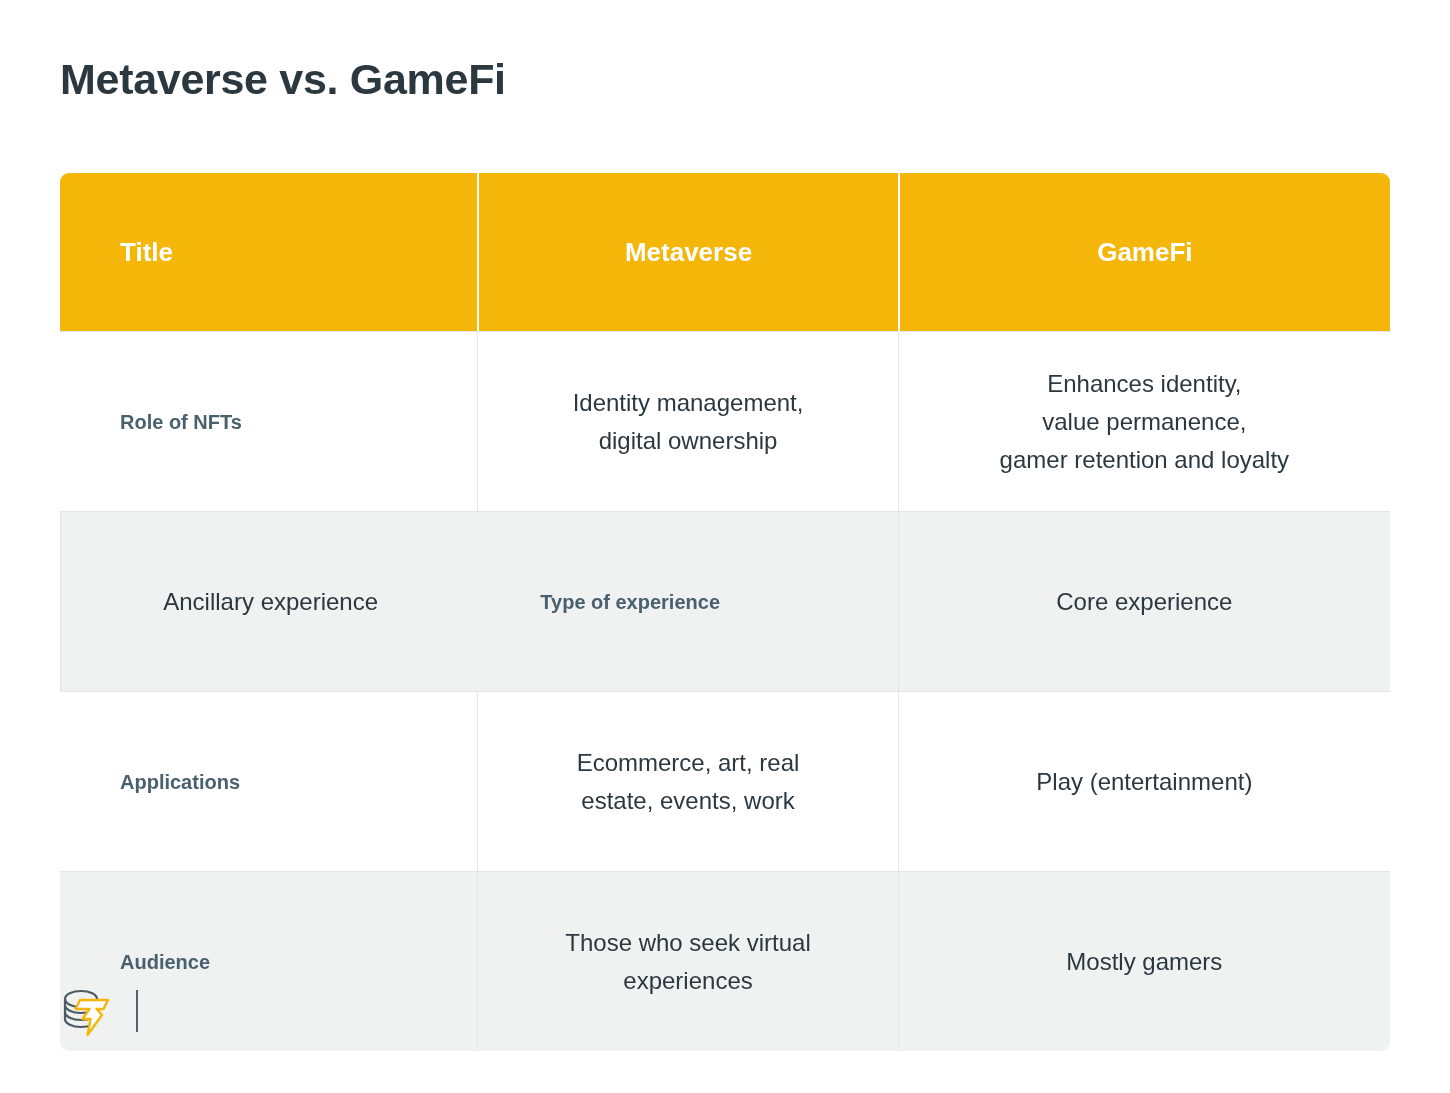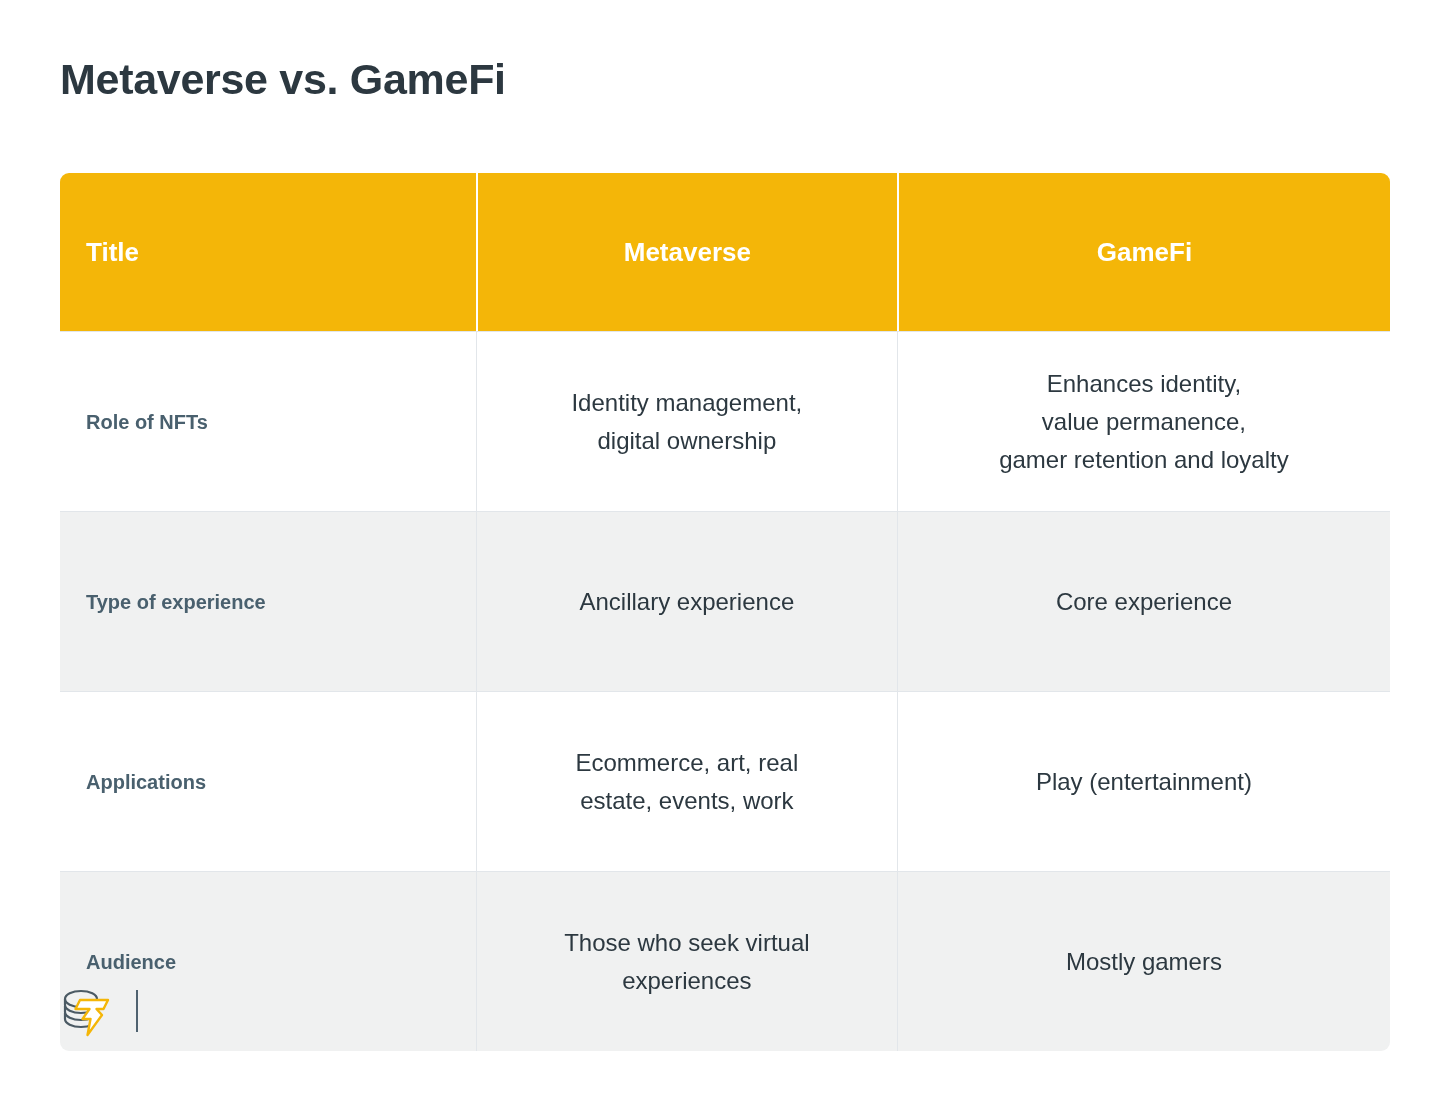--- a/index.html
+++ b/index.html
@@ -52,21 +52,21 @@
     box-sizing: border-box;
   }
 
   .cell {
     box-sizing: border-box;
     display: flex;
     align-items: center;
     padding: 10px 18px;
   }
 
-  .col-title   { width: 441px; justify-content: flex-start; padding-left: 26px; }
+  .col-title   { width: 441px; justify-content: flex-start; padding-left: 60px; }
   .col-meta    { width: 447px; justify-content: center; }
   .col-gamefi  { width: 524px; justify-content: center; }
 
   
   .row-head {
     background: #F4B608;
     height: 158px;
   }
   .row-head .cell {
     color: #ffffff;
@@ -164,25 +164,25 @@
 digital ownership</span>
       </div>
       <div class="cell col-gamefi">
         <span class="value-text">Enhances identity,
 value permanence,
 gamer retention and loyalty</span>
       </div>
     </div>
 
     <div class="row row-body alt">
+      <div class="cell col-meta">
+        <span class="value-text">Ancillary experience</span>
+      </div>
       <div class="cell col-title">
         <span class="label-text">Type of experience</span>
-      </div>
-      <div class="cell col-meta">
-        <span class="value-text">Ancillary experience</span>
       </div>
       <div class="cell col-gamefi">
         <span class="value-text">Core experience</span>
       </div>
     </div>
 
     <div class="row row-body plain">
       <div class="cell col-title">
         <span class="label-text">Applications</span>
       </div>

